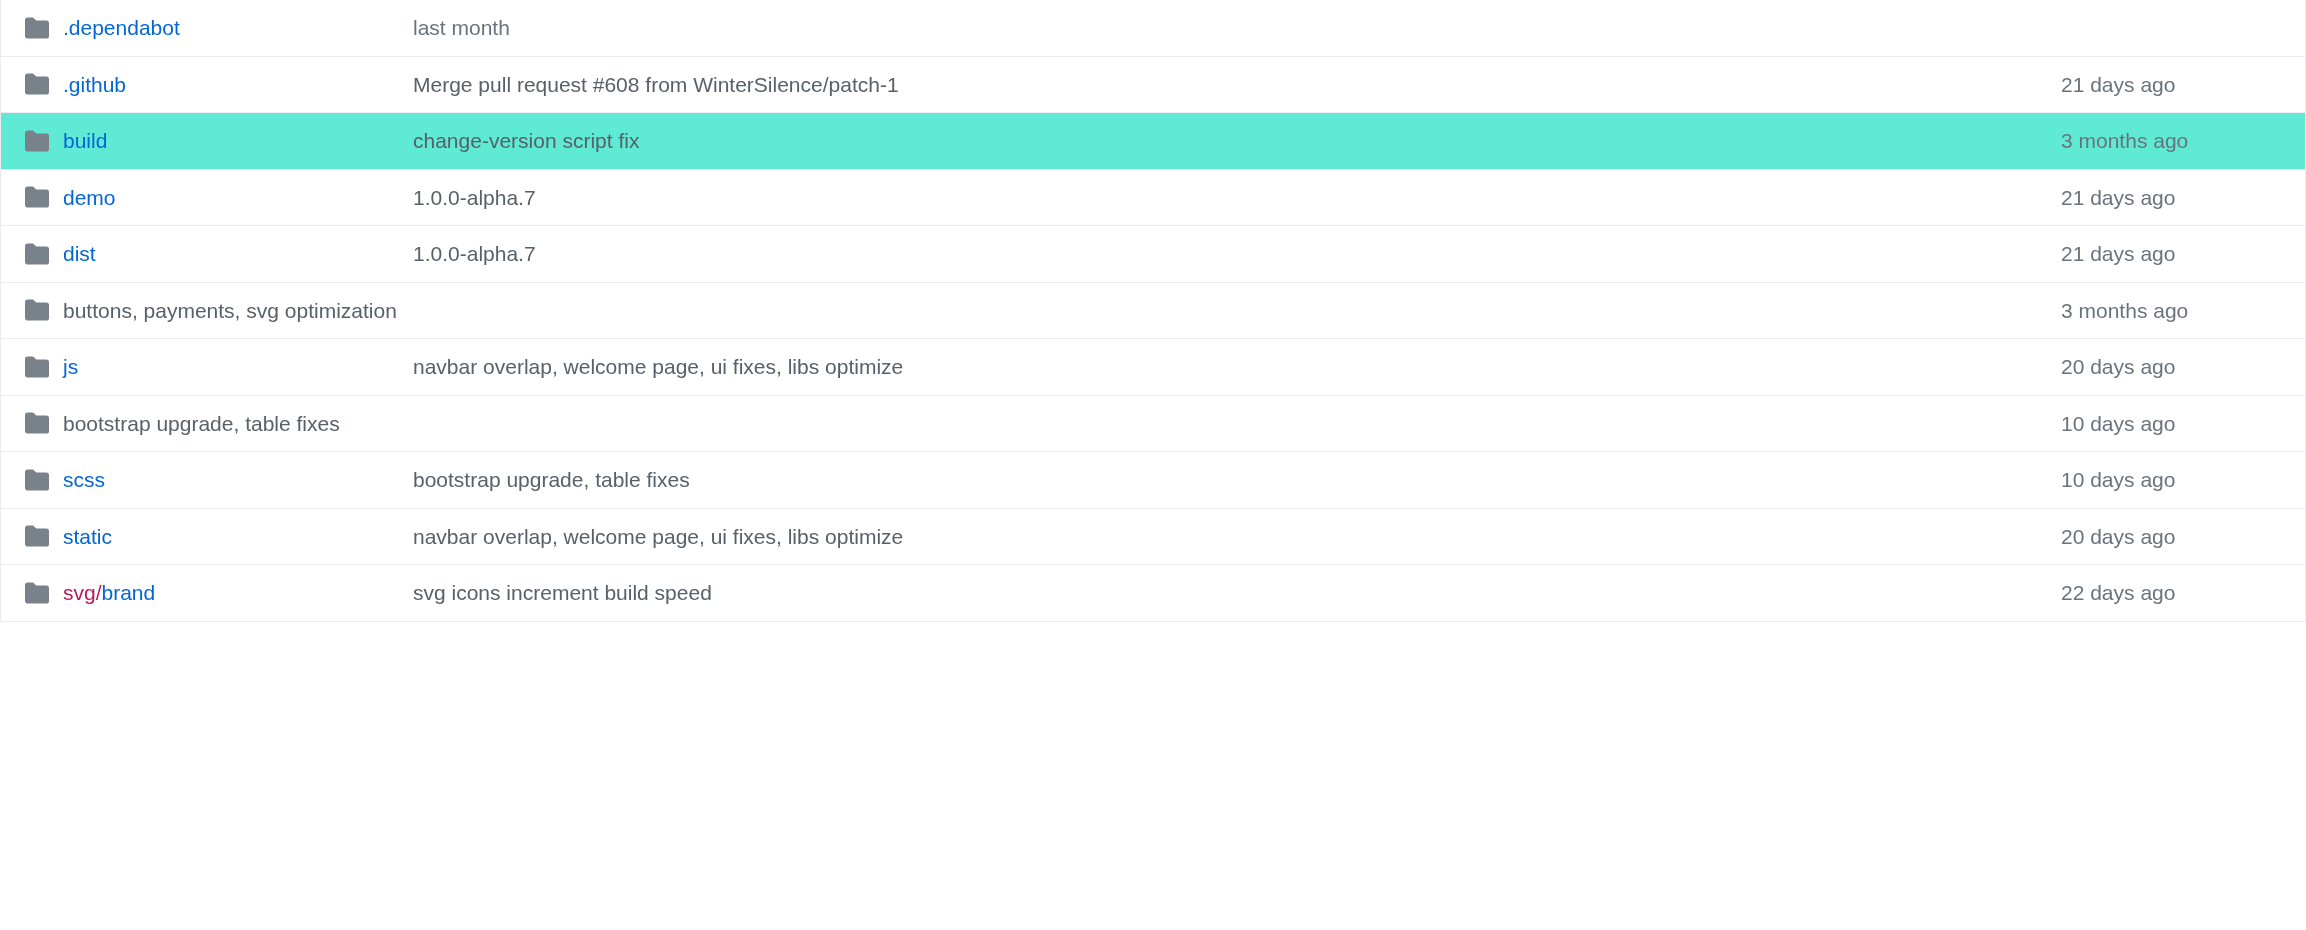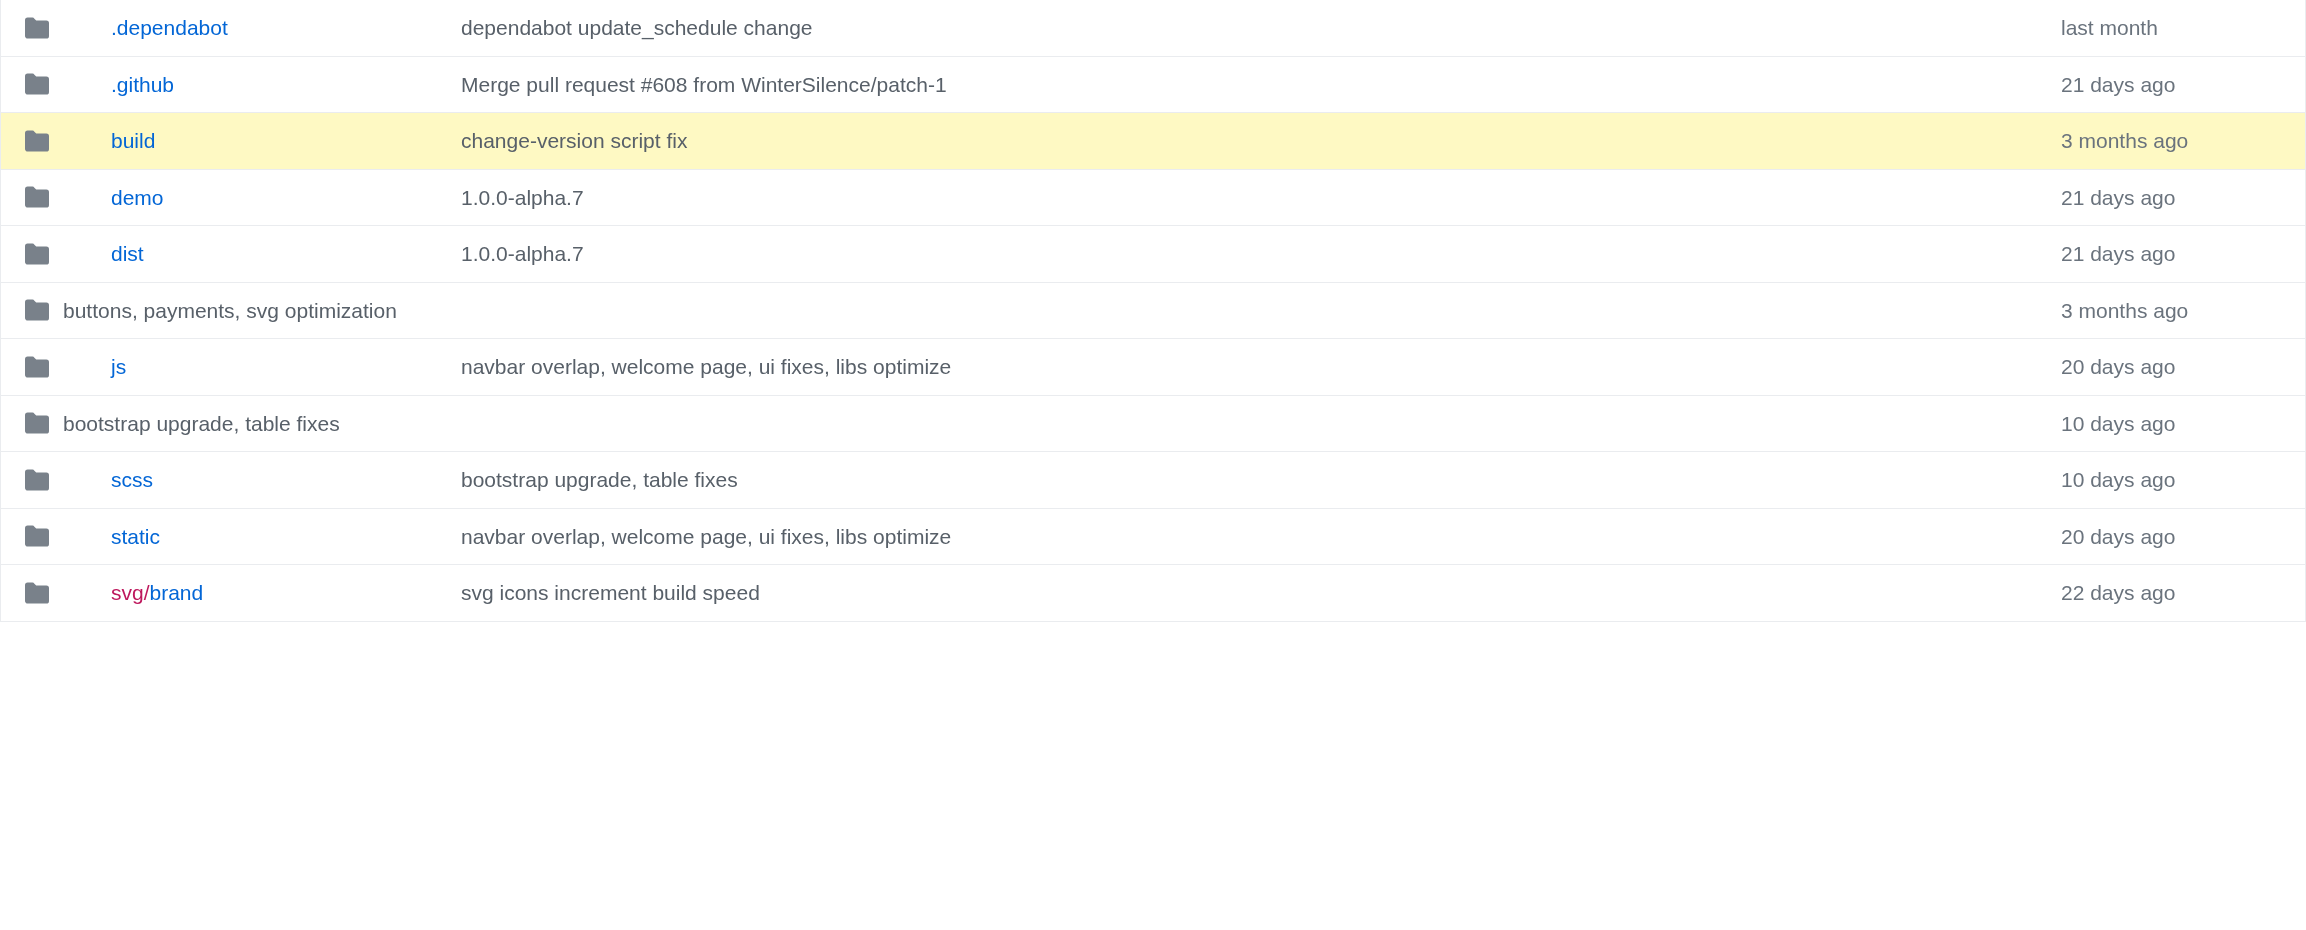--- a/index.html
+++ b/index.html
@@ -18,33 +18,32 @@
       border-right: 1px solid #eaecef;
     }
     .file-row {
       display: flex;
       align-items: center;
       padding: 12px 24px;
       border-bottom: 1px solid #eaecef;
       line-height: 1.5;
     }
     .file-row.hovered {
-      background-color: #fef9c3;
+      background-color: #5eead4;
     }
     .file-icon {
       width: 24px;
       height: 24px;
       margin-right: 14px;
       flex-shrink: 0;
       color: #79818a;
     }
     .file-name-col {
       width: 350px;
       flex-shrink: 0;
-      margin-left: 48px;
     }
     .file-name {
       color: #0366d6;
       text-decoration: none;
       cursor: pointer;
     }
     .file-path-prefix {
       color: #be185d;
     }
     .commit-msg-col {
@@ -64,21 +63,20 @@
   </style>
 </head>
 <body>
 
 <div class="file-list" id="file-list-container">
     <div class="file-row">
       <span class="file-icon"><svg viewBox="0 0 16 16" width="24" height="24" fill="currentColor">
           <path d="M1.75 1A1.75 1.75 0 000 2.75v10.5C0 14.216.784 15 1.75 15h12.5A1.75 1.75 0 0016 13.25v-8.5A1.75 1.75 0 0014.25 3H7.5L6.25 1.75A1.75 1.75 0 005 1H1.75z"></path>
         </svg></span>
       <div class="file-name-col"><a class="file-name">.dependabot</a></div>
-      <div class="commit-msg-col">dependabot update_schedule change</div>
       <div class="time-col">last month</div>
     </div>
     <div class="file-row">
       <span class="file-icon"><svg viewBox="0 0 16 16" width="24" height="24" fill="currentColor">
           <path d="M1.75 1A1.75 1.75 0 000 2.75v10.5C0 14.216.784 15 1.75 15h12.5A1.75 1.75 0 0016 13.25v-8.5A1.75 1.75 0 0014.25 3H7.5L6.25 1.75A1.75 1.75 0 005 1H1.75z"></path>
         </svg></span>
       <div class="file-name-col"><a class="file-name">.github</a></div>
       <div class="commit-msg-col">Merge pull request #608 from WinterSilence/patch-1</div>
       <div class="time-col">21 days ago</div>
     </div>

